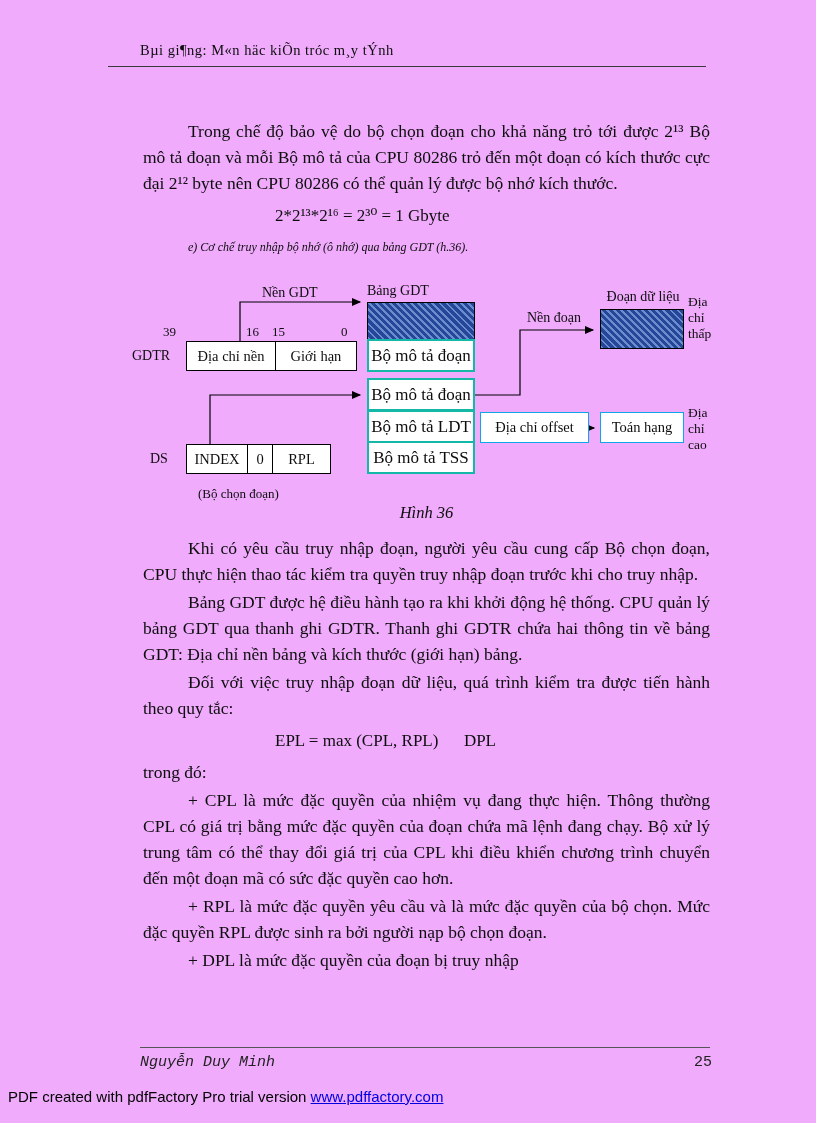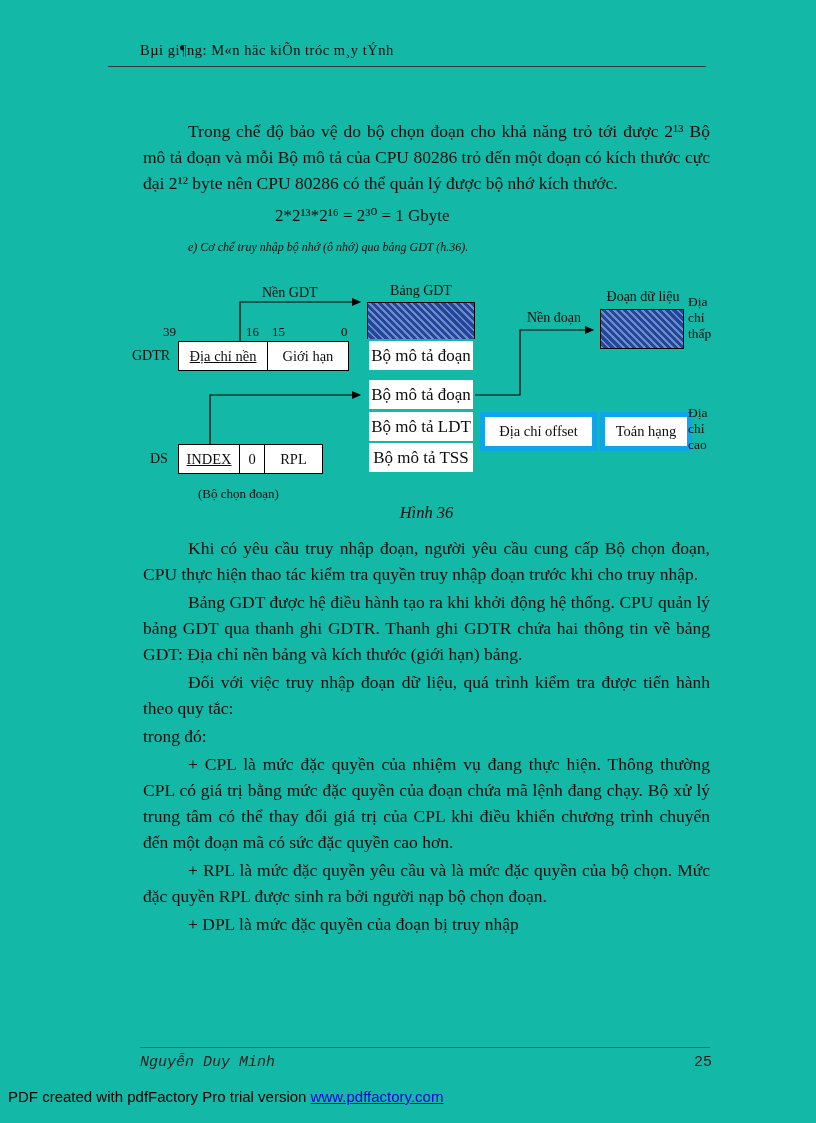--- a/index.html
+++ b/index.html
@@ -1,18 +1,18 @@
 <!DOCTYPE html>
 <html><head>
 <meta charset="utf-8">
 <style>
   html,body { margin:0; padding:0; background:#ffffff; }
   .page {
     position:relative; width:816px; height:1123px; margin:0 auto;
-    background:#14b8a6; overflow:hidden;
+    background:#f0abfc; overflow:hidden;
     font-family:"Liberation Serif","DejaVu Serif",serif; color:#0d0d0d;
   }
   
   .hdr-title { position:absolute; left:140px; top:42px; font-size:14.5px; letter-spacing:0.5px; }
   .hdr-rule  { position:absolute; left:108px; top:66px; width:598px; border-top:1.5px solid #3a3a3a; }
 
   
   .content1 { position:absolute; left:143px; top:118px; width:567px; }
   .content2 { position:absolute; left:143px; top:535px; width:567px; }
   .para { margin:0 0 2px 0; font-size:17.5px; line-height:26px; text-align:justify; text-indent:45px; }
@@ -38,23 +38,23 @@
   .hatch-cell {
     height:36px; border:1px solid #000;
     background:repeating-linear-gradient(45deg,#6d8cce 0px,#6d8cce 2px,#24479a 2px,#24479a 5px);
   }
   .reg { position:absolute; display:flex; }
   .rcell {
     height:28px; border:1px solid #000; margin-left:-1px;
     display:flex; align-items:center; justify-content:center;
     font-size:14.5px; background:#fff; white-space:nowrap;
   }
-  .rcell.first { margin-left:0;text-decoration:underline; }
+  .rcell.first { margin-left:8px; }
   .obox {
-    position:absolute; height:29px; border:5px solid #0ea5e9;
+    position:absolute; height:29px; border:1px solid #0ea5e9;
     display:flex; align-items:center; justify-content:center; font-size:14.5px; background:#fff;
   }
   .seg-hatch {
     position:absolute; border:1px solid #000;
     background:repeating-linear-gradient(45deg,#6d8cce 0px,#6d8cce 2px,#24479a 2px,#24479a 5px);
   }
   .fig-caption { position:absolute; left:143px; top:220px; width:567px; text-align:center; font-style:italic; font-size:16.5px; }
 
   
   .ftr-rule { position:absolute; left:140px; top:1047px; width:570px; border-top:1px solid #555; }
@@ -85,21 +85,21 @@
           <path d="M0,0 L8,3.5 L0,7 z" fill="#000"></path>
         </marker>
       </defs>
       <polyline class="wire" points="240,58 240,19 360,19" marker-end="url(#arrow)"></polyline>
       <polyline class="wire" points="210,161 210,112 360,112" marker-end="url(#arrow)"></polyline>
       <polyline class="wire" points="475,112 520,112 520,47 593,47" marker-end="url(#arrow)"></polyline>
       <line class="wire" x1="587" y1="145" x2="594" y2="145" marker-end="url(#arrow)"></line>
     </svg>
 
     <div class="dlabel" style="left:262px;top:2px;">Nền GDT</div>
-    <div class="dlabel" style="left:367px;top:0px;width:108px;text-align:center;">Bảng GDT</div>
+    <div class="dlabel" style="left:367px;top:0px;width:108px;text-align:left;">Bảng GDT</div>
 
     <div class="stack" style="left:367px;top:19px;width:108px;">
       <div class="hatch-cell"></div>
       <div class="cell">Bộ mô tả đoạn</div>
     </div>
 
     <div class="stack" style="left:367px;top:95px;width:108px;">
       <div class="cell first">Bộ mô tả đoạn</div>
       <div class="cell">Bộ mô tả LDT</div>
       <div class="cell bold-border">Bộ mô tả TSS</div>
@@ -137,20 +137,21 @@
 chỉ
 cao</div>
 
     <div class="fig-caption">Hình 36</div>
   </div>
 
   <div class="content2">
     <p class="para">Khi có yêu cầu truy nhập đoạn, người yêu cầu cung cấp Bộ chọn đoạn, CPU thực hiện thao tác kiểm tra quyền truy nhập đoạn trước khi cho truy nhập.</p>
     <p class="para">Bảng GDT được hệ điều hành tạo ra khi khởi động hệ thống. CPU quản lý bảng GDT qua thanh ghi GDTR. Thanh ghi GDTR chứa hai thông tin về bảng GDT: Địa chỉ nền bảng và kích thước (giới hạn) bảng.</p>
     <p class="para">Đối với việc truy nhập đoạn dữ liệu, quá trình kiểm tra được tiến hành theo quy tắc:</p>
+    <div class="formula">EPL = max (CPL, RPL)      DPL</div>
     <p class="para noindent">trong đó:</p>
     <p class="para">+ CPL là mức đặc quyền của nhiệm vụ đang thực hiện. Thông thường CPL có giá trị bằng mức đặc quyền của đoạn chứa mã lệnh đang chạy. Bộ xử lý trung tâm có thể thay đổi giá trị của CPL khi điều khiển chương trình chuyển đến một đoạn mã có sức đặc quyền cao hơn.</p>
     <p class="para">+ RPL là mức đặc quyền yêu cầu và là mức đặc quyền của bộ chọn. Mức đặc quyền RPL được sinh ra bởi người nạp bộ chọn đoạn.</p>
     <p class="para">+ DPL là mức đặc quyền của đoạn bị truy nhập</p>
   </div>
 
   <div class="ftr-rule"></div>
   <div class="ftr-author">Nguyễn Duy Minh</div>
   <div class="ftr-page">25</div>
 

